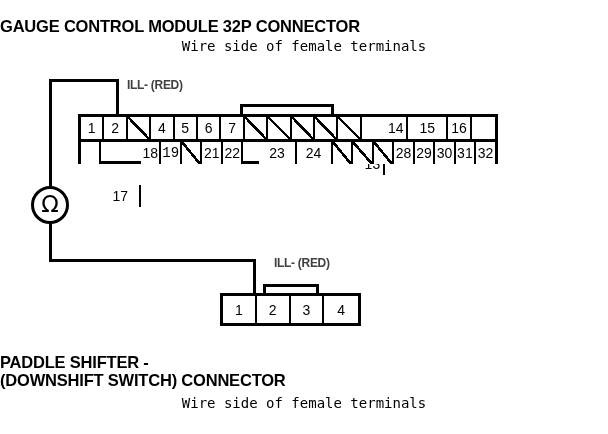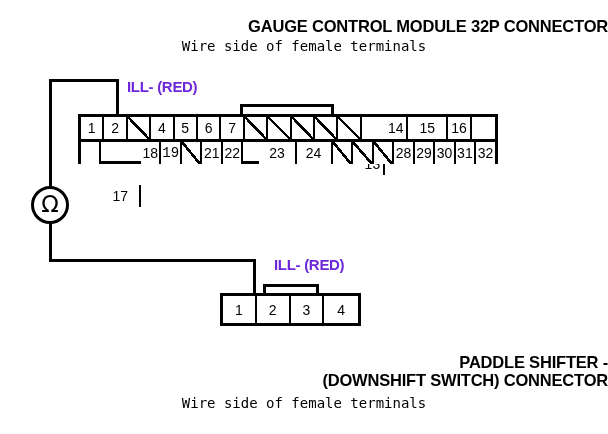--- a/index.html
+++ b/index.html
@@ -14,21 +14,21 @@
     height: 434px;
     background: #ffffff;
     overflow: hidden;
     font-family: "Liberation Sans", sans-serif;
     color: #000000;
   }
 
   
   .cap-bold {
     position: absolute;
-    text-align: right;
+    text-align: left;
     font-family: "Liberation Sans", sans-serif;
     font-weight: bold;
     font-size: 16.5px;
     letter-spacing: -0.2px;
     color: #000000;
     white-space: nowrap;
     line-height: 19px;
   }
   .cap-mono {
     position: absolute;
@@ -37,23 +37,23 @@
     font-size: 14px;
     letter-spacing: 0px;
     color: #000000;
     white-space: nowrap;
     line-height: 17px;
   }
   .wire-label {
     position: absolute;
     font-family: "Liberation Sans", sans-serif;
     font-weight: bold;
-    font-size: 15px;
+    font-size: 12px;
     letter-spacing: -0.3px;
-    color: #6d28d9;
+    color: #404040;
     white-space: nowrap;
   }
 
   
   .wire-h {
     position: absolute;
     background: #000000;
     height: 3px;
   }
   .wire-v {

